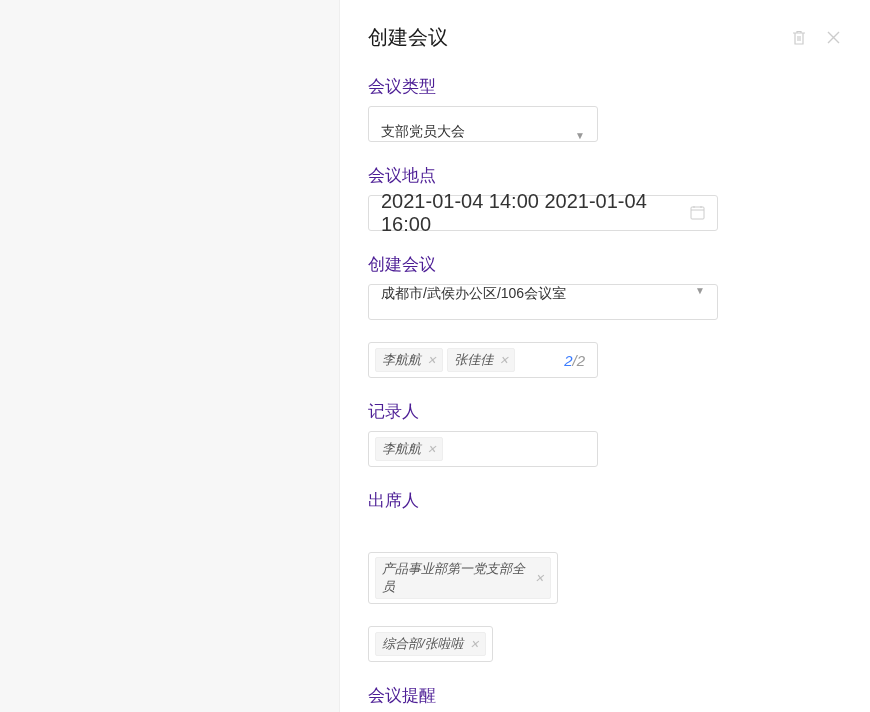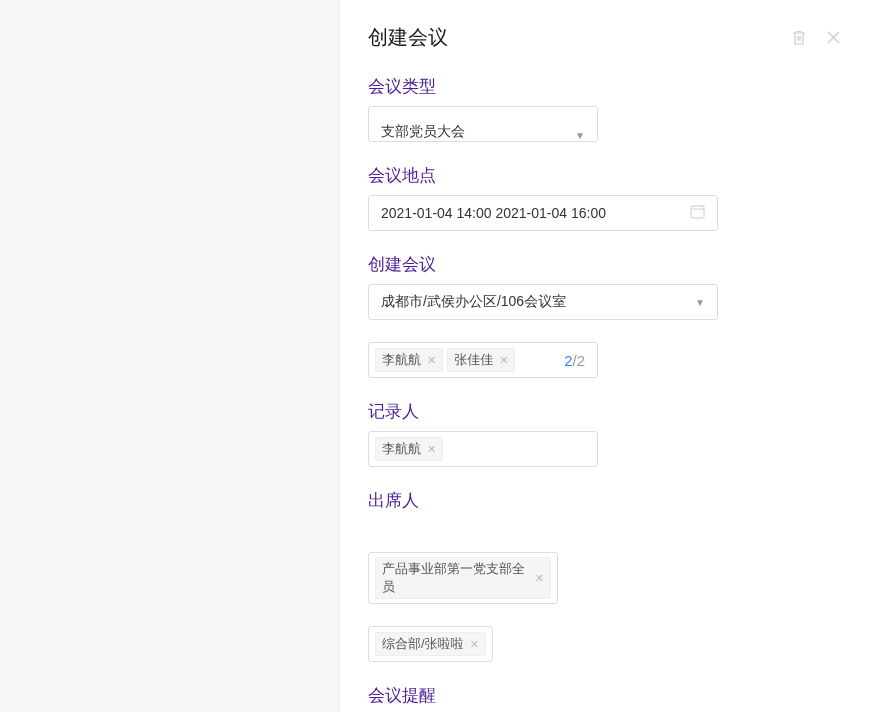--- a/index.html
+++ b/index.html
@@ -83,53 +83,53 @@
     }
     .datetime-input {
       width: 350px;
       height: 36px;
       border: 1px solid #ddd;
       border-radius: 3px;
       padding: 0 12px;
       display: flex;
       align-items: center;
       justify-content: space-between;
-      font-size: 14px;
+      font-size: 20px;
       color: #333;
       cursor: pointer;
       background: #fff;
     }
     .calendar-icon {
       color: #ccc;
     }
     .location-input {
       width: 350px;
       height: 36px;
       border: 1px solid #ddd;
       border-radius: 3px;
       padding: 0 12px;
       display: flex;
-      align-items: center;
       justify-content: space-between;
       font-size: 14px;
       color: #333;
       cursor: pointer;
       background: #fff;
     }
     .tag-input {
       width: 230px;
       min-height: 36px;
       border: 1px solid #ddd;
       border-radius: 3px;
       padding: 4px 6px;
       display: flex;
       align-items: center;
       flex-wrap: wrap;
       gap: 4px;
       background: #fff;
+      font-style: italic;
     }
     .tag-input.narrow {
       width: 190px;
       margin-top: 40px;
     }
     .tag-input.fit {
       width: auto;
       min-width: 100px;
       display: inline-flex;
       justify-content: flex-end;

